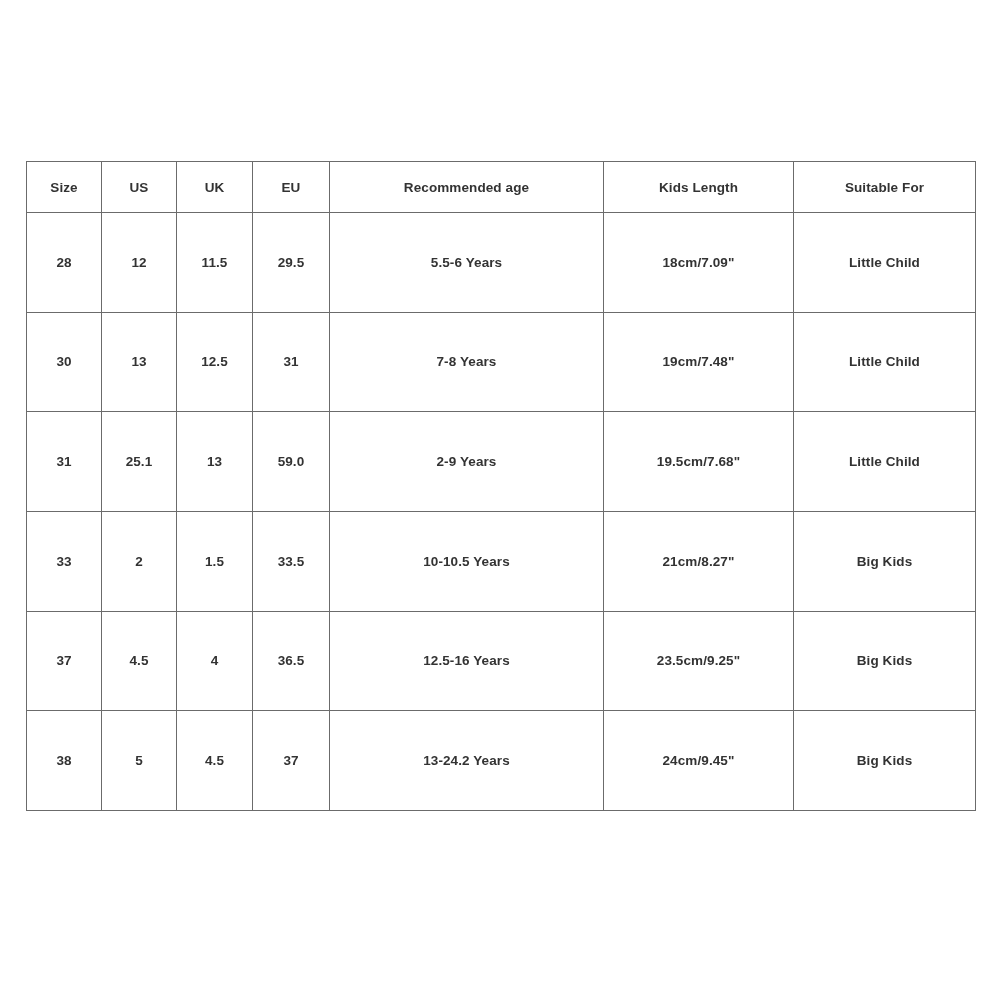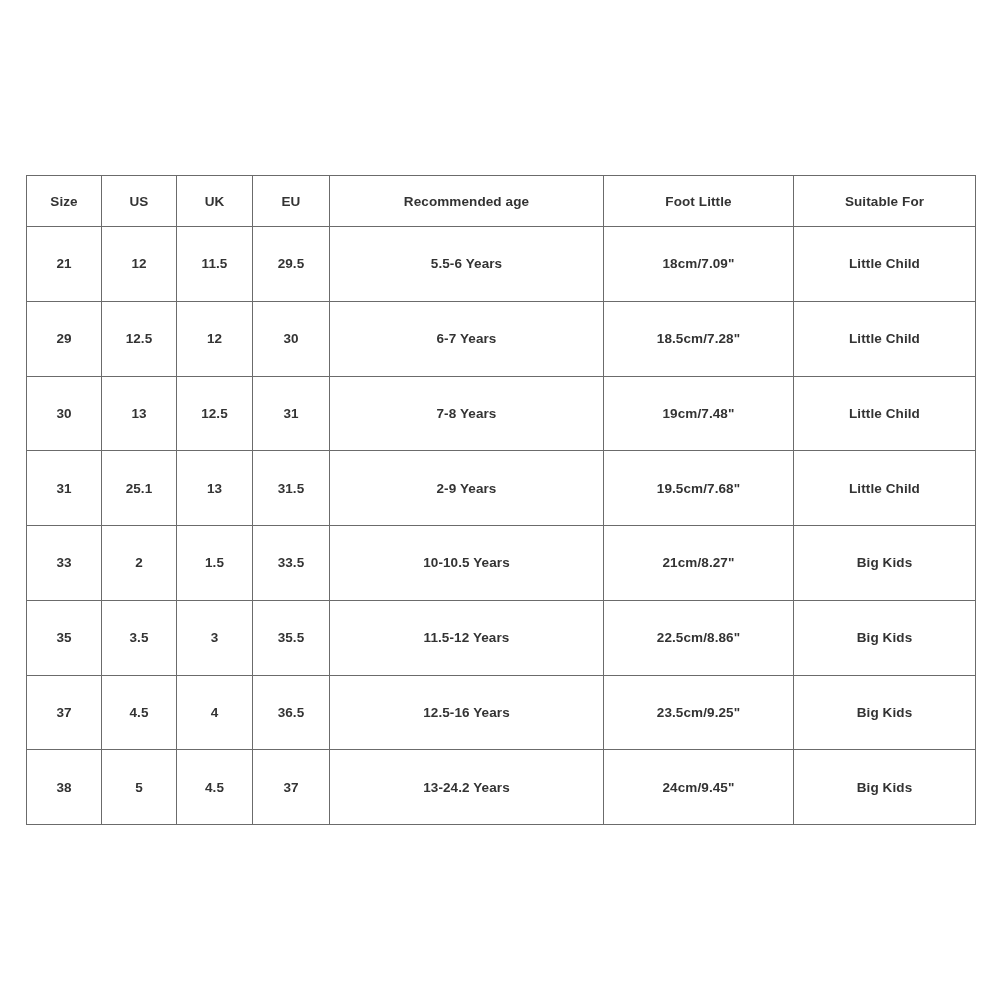--- a/index.html
+++ b/index.html
@@ -13,21 +13,21 @@
     height: 1000px;
     font-family: "Liberation Sans", "DejaVu Sans", sans-serif;
     color: #333333;
     overflow: hidden;
     position: relative;
   }
 
   #size-chart-wrap {
     position: absolute;
     left: 26px;
-    top: 175px;
+    top: 161px;
     width: 949px;
     height: 650px;
   }
 
   table.size-chart {
     border-collapse: collapse;
     table-layout: fixed;
     width: 949px;
     height: 650px;
     background: #ffffff;
@@ -75,77 +75,59 @@
         <col class="c5">
         <col class="c6">
     </colgroup>
     <thead>
       <tr>
         <th>Size</th>
         <th>US</th>
         <th>UK</th>
         <th>EU</th>
         <th>Recommended age</th>
-        <th>Foot Little</th>
+        <th>Kids Length</th>
         <th>Suitable For</th>
       </tr>
     </thead>
     <tbody>
       <tr>
-        <td>21</td>
+        <td>28</td>
         <td>12</td>
         <td>11.5</td>
         <td>29.5</td>
         <td>5.5-6 Years</td>
         <td>18cm/7.09"</td>
-        <td>Little Child</td>
-      </tr>
-      <tr>
-        <td>29</td>
-        <td>12.5</td>
-        <td>12</td>
-        <td>30</td>
-        <td>6-7 Years</td>
-        <td>18.5cm/7.28"</td>
         <td>Little Child</td>
       </tr>
       <tr>
         <td>30</td>
         <td>13</td>
         <td>12.5</td>
         <td>31</td>
         <td>7-8 Years</td>
         <td>19cm/7.48"</td>
         <td>Little Child</td>
       </tr>
       <tr>
         <td>31</td>
         <td>25.1</td>
         <td>13</td>
-        <td>31.5</td>
+        <td>59.0</td>
         <td>2-9 Years</td>
         <td>19.5cm/7.68"</td>
         <td>Little Child</td>
       </tr>
       <tr>
         <td>33</td>
         <td>2</td>
         <td>1.5</td>
         <td>33.5</td>
         <td>10-10.5 Years</td>
         <td>21cm/8.27"</td>
-        <td>Big Kids</td>
-      </tr>
-      <tr>
-        <td>35</td>
-        <td>3.5</td>
-        <td>3</td>
-        <td>35.5</td>
-        <td>11.5-12 Years</td>
-        <td>22.5cm/8.86"</td>
         <td>Big Kids</td>
       </tr>
       <tr>
         <td>37</td>
         <td>4.5</td>
         <td>4</td>
         <td>36.5</td>
         <td>12.5-16 Years</td>
         <td>23.5cm/9.25"</td>
         <td>Big Kids</td>

